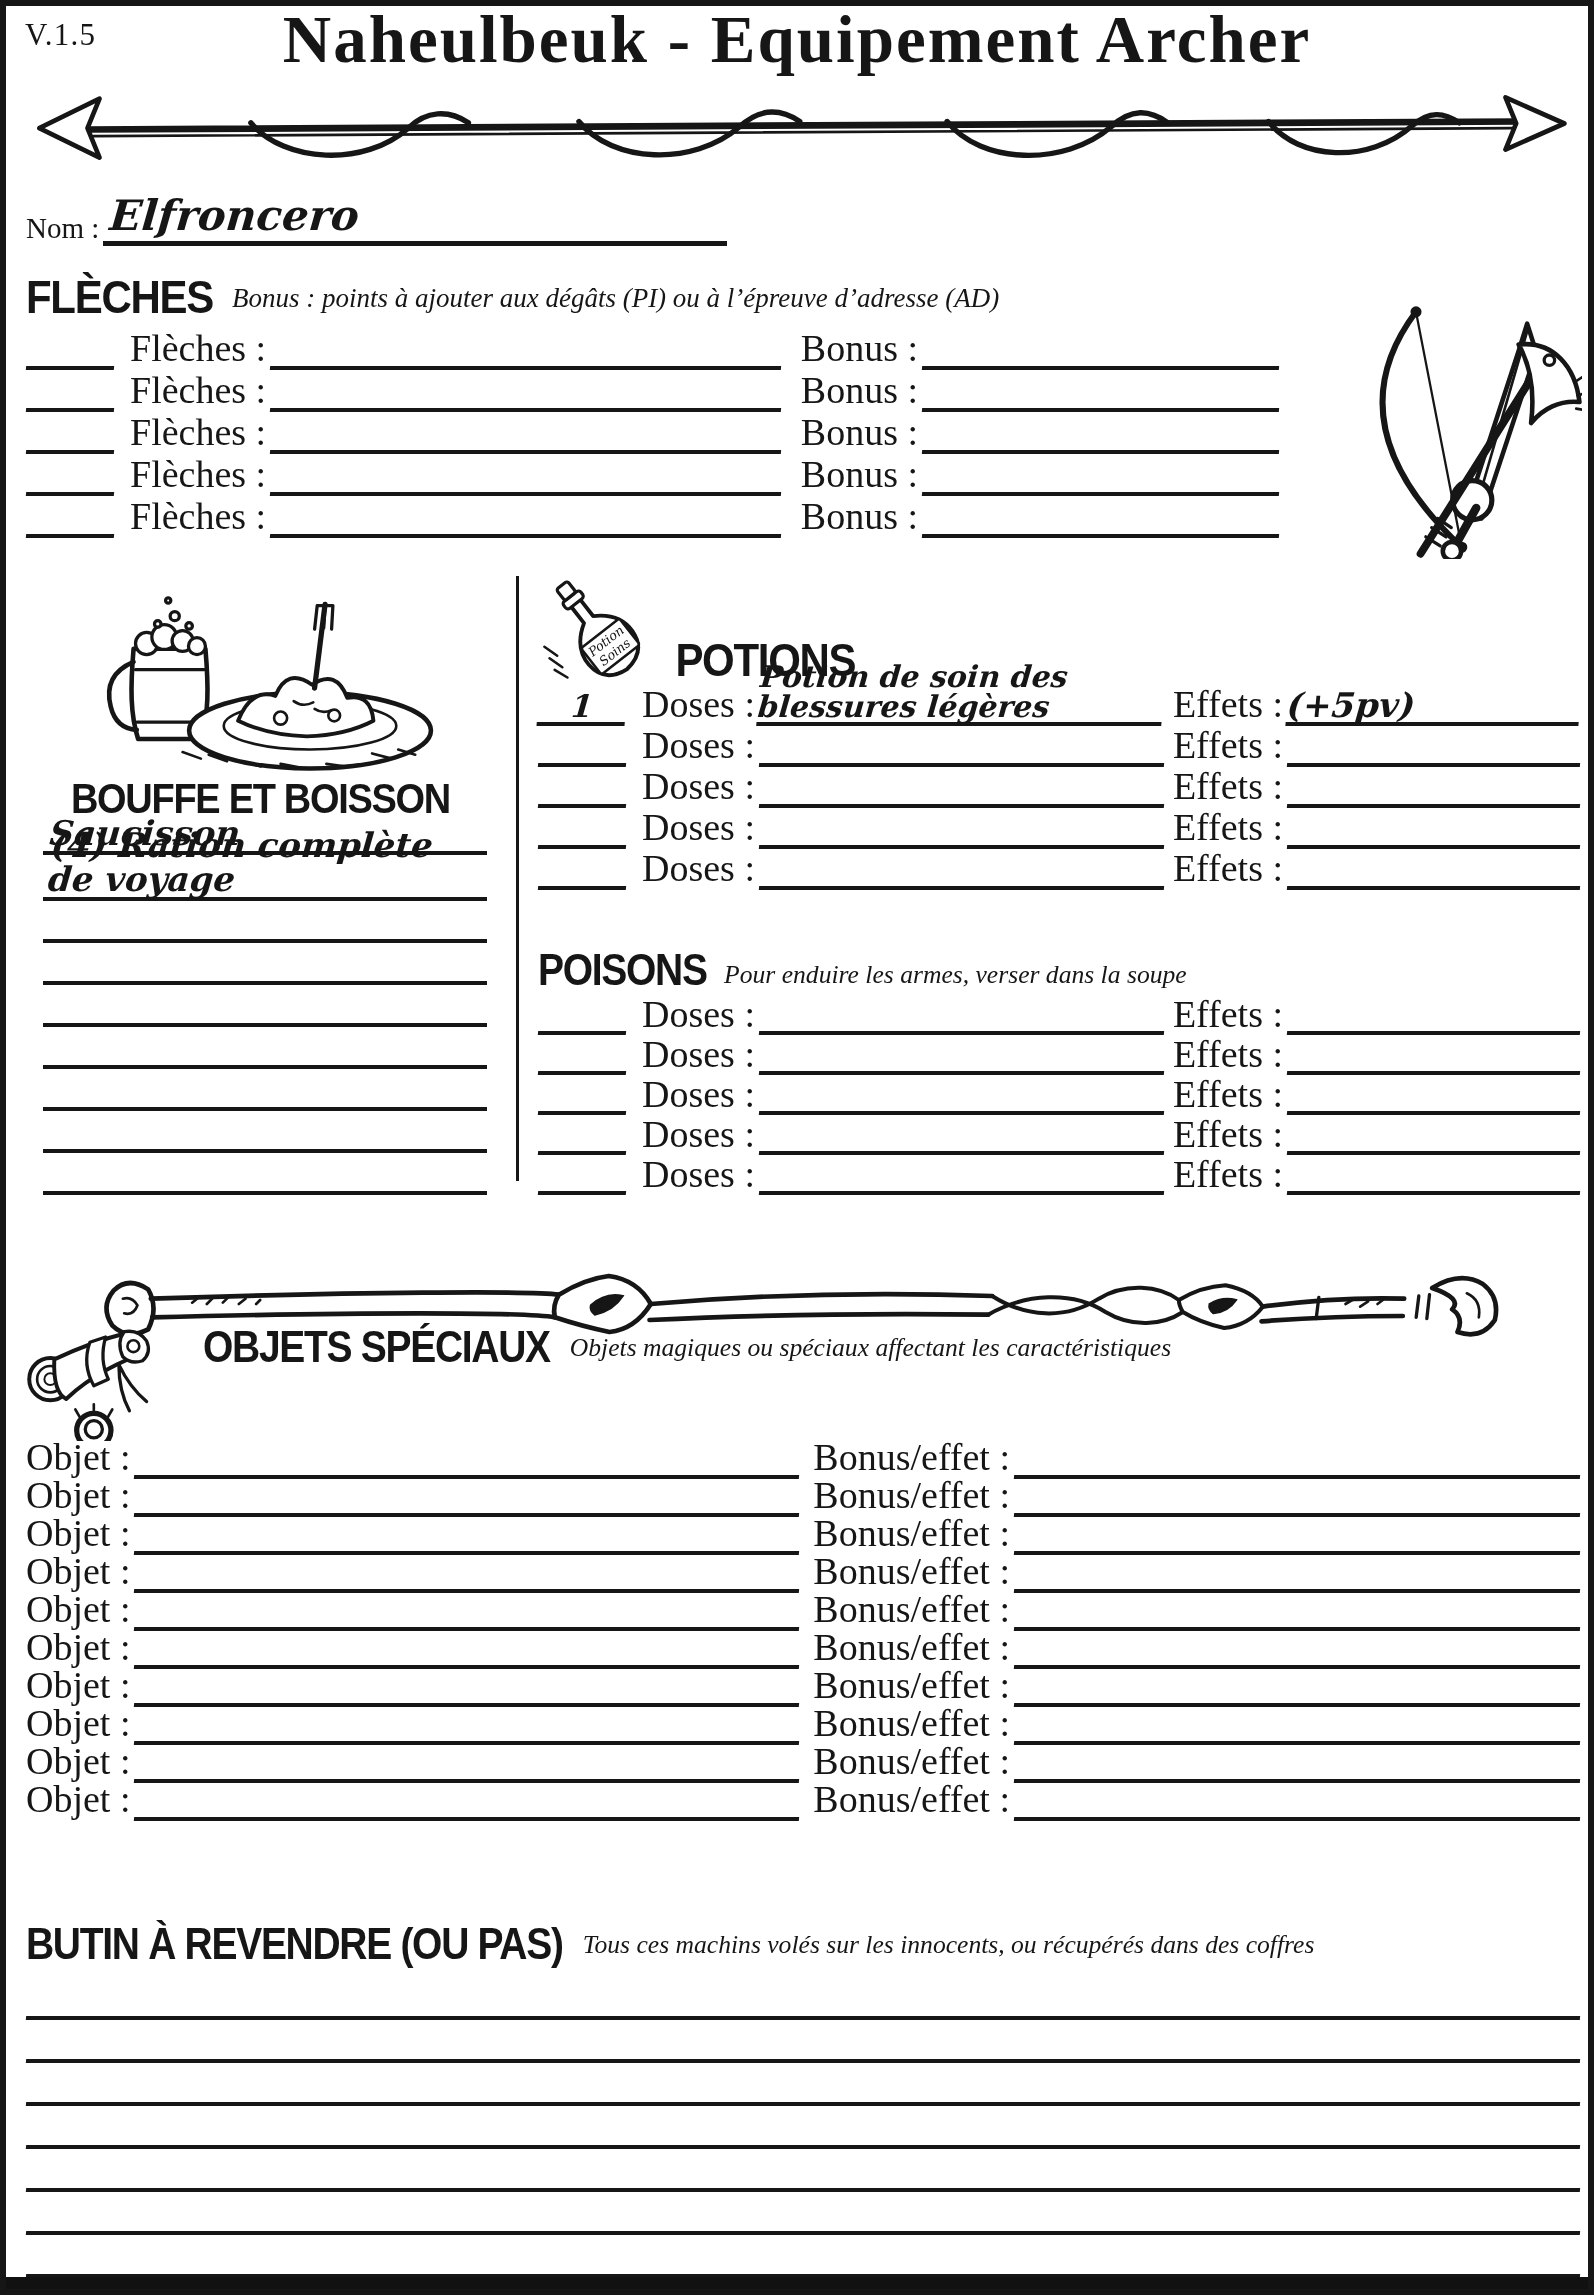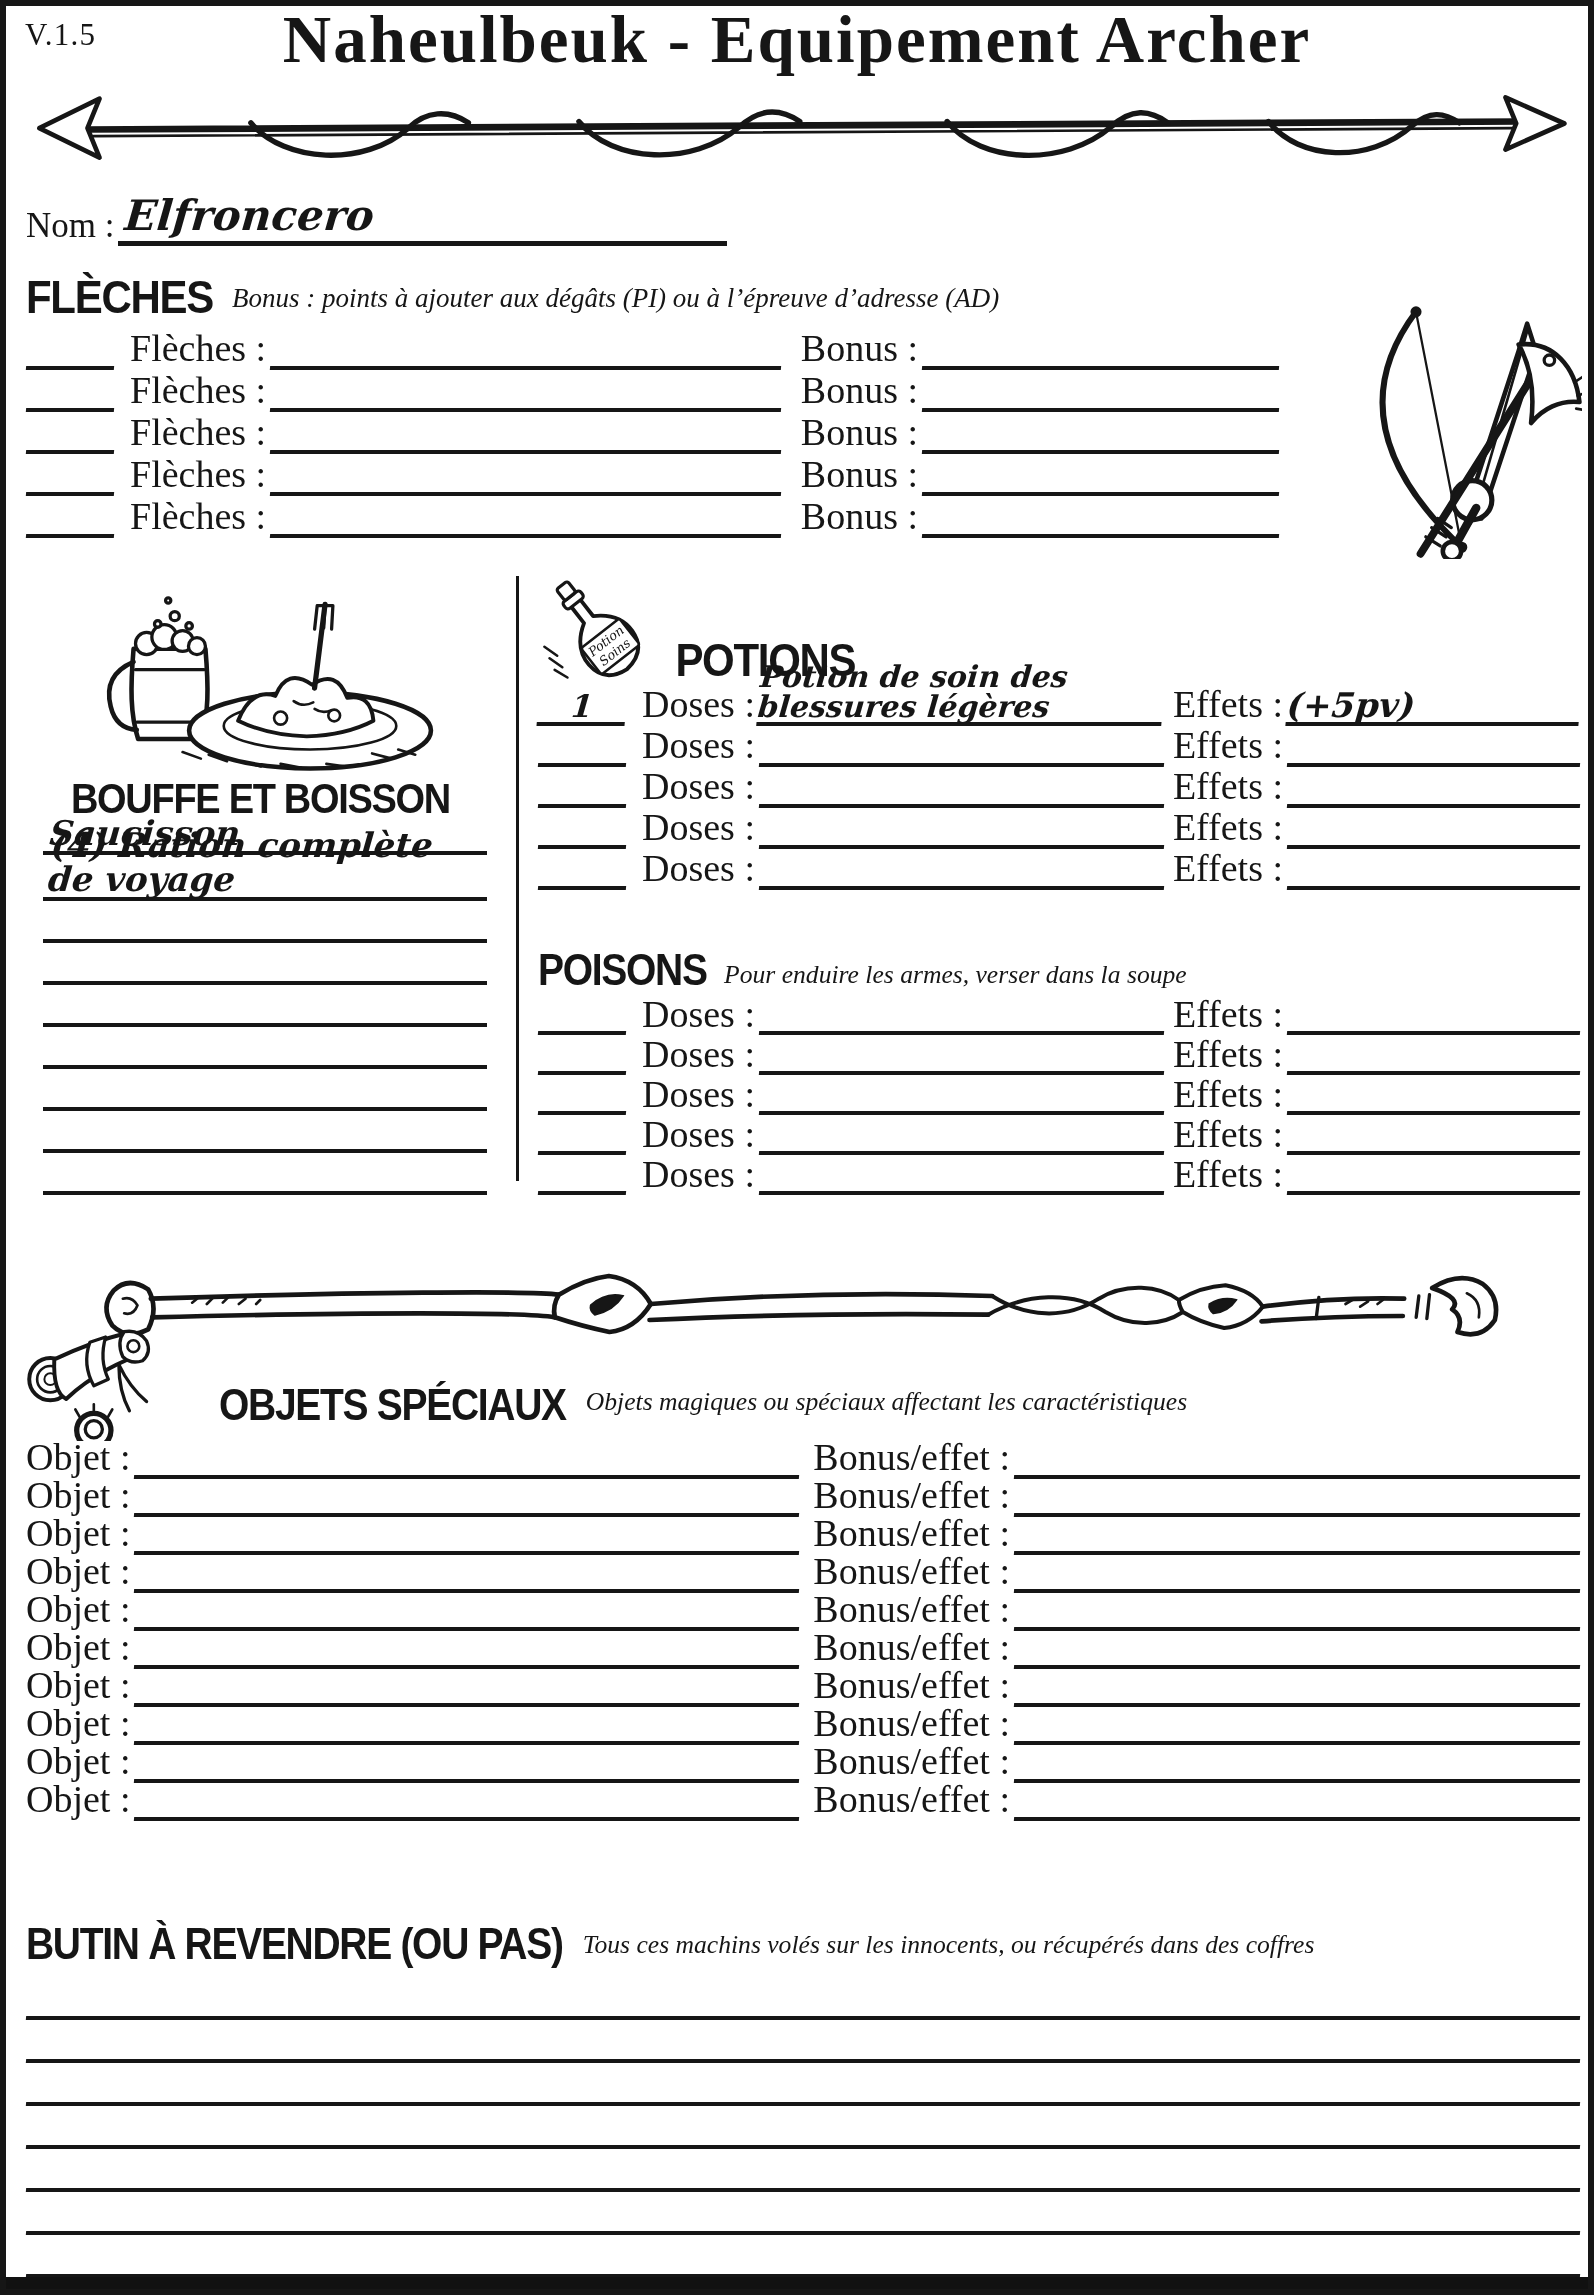--- a/index.html
+++ b/index.html
@@ -75,21 +75,21 @@
     <path class="ink" stroke-width="4" d="M95,72 L2215,60"></path>
     <path class="ink-f" stroke-width="7" d="M14,60 L104,16 L86,60 L104,104 Z"></path>
     <path class="ink-f" stroke-width="7" d="M2292,53 L2204,14 L2220,53 L2204,92 Z"></path>
     <path class="ink" stroke-width="8" d="M330,52 C380,112 500,118 565,60 C592,34 625,32 655,52"></path>
     <path class="ink" stroke-width="8" d="M820,50 C870,112 990,118 1060,58 C1090,30 1120,30 1150,50"></path>
     <path class="ink" stroke-width="8" d="M1370,50 C1420,114 1545,118 1615,58 C1645,30 1672,32 1700,52"></path>
     <path class="ink" stroke-width="8" d="M1850,50 C1895,108 2000,114 2065,56 C2090,34 2112,36 2135,52"></path>
   </svg>
 
   <div class="abs row" style="left:20px; top:186px; width:701px; height:54px;">
-    <span class="lbl" style="font-size:35px;">Nom :</span>
+    <span class="lbl" style="font-size:29px;">Nom :</span>
     <span class="fill" style="flex:1; border-bottom-width:5.4px;">
       <span class="hand" style="font-size:42px; padding-bottom:4px;">Elfroncero</span>
     </span>
   </div>
 
   <div class="abs row" style="left:20px; top:273px; align-items:center;">
     <span class="h-big" style="font-size:42px;">FLÈCHES</span>
     <span class="sub" style="margin-left:19px; margin-bottom:2.7px; font-size:27px;">Bonus : points à ajouter aux dégâts (PI) ou à l’épreuve d’adresse (AD)</span>
   </div>
 
@@ -364,21 +364,21 @@
     <path class="ink-f" stroke-width="6" d="M52,62 C90,44 130,30 162,22 Q186,30 190,52 C160,62 110,84 70,122 Q50,112 52,62 Z"></path>
     <path class="ink-f" stroke-width="5" d="M106,36 Q94,70 112,102 L134,92 Q120,62 130,28 Z"></path>
     <path class="ink-f" stroke-width="5" d="M158,20 Q180,16 192,34 Q200,52 186,64 Q168,70 156,58 Q146,36 158,20 Z"></path>
     <circle class="ink" stroke-width="4" cx="172" cy="42" r="9"></circle>
     <path class="ink" stroke-width="5" d="M150,70 Q166,104 192,126 M150,70 Q150,110 166,140"></path>
     <path class="ink" stroke-width="4" d="M92,152 l-8,-14 M112,146 l0,-16 M132,152 l8,-14"></path>
     <circle class="ink-f" stroke-width="8" cx="112" cy="170" r="26"></circle>
     <circle class="ink" stroke-width="5" cx="112" cy="168" r="13"></circle>
   </svg>
 
-  <div class="abs row" style="left:197px; top:1382px; align-items:flex-start;margin-left:16px;">
+  <div class="abs row" style="left:197px; top:1324px; align-items:center;">
     <span class="h-big" style="font-size:39px;">OBJETS SPÉCIAUX</span>
     <span class="sub" style="margin-left:20px; margin-bottom:2.7px;">Objets magiques ou spéciaux affectant les caractéristiques</span>
   </div>
 
   <div class="abs" style="left:20px; top:1435px; width:1554px;">
 
       <div class="row o-row">
         <span class="lbl">Objet :</span>
         <span class="fill o-mid hand" style="font-size:28px;"></span>
         <span class="lbl">Bonus/effet :</span>

